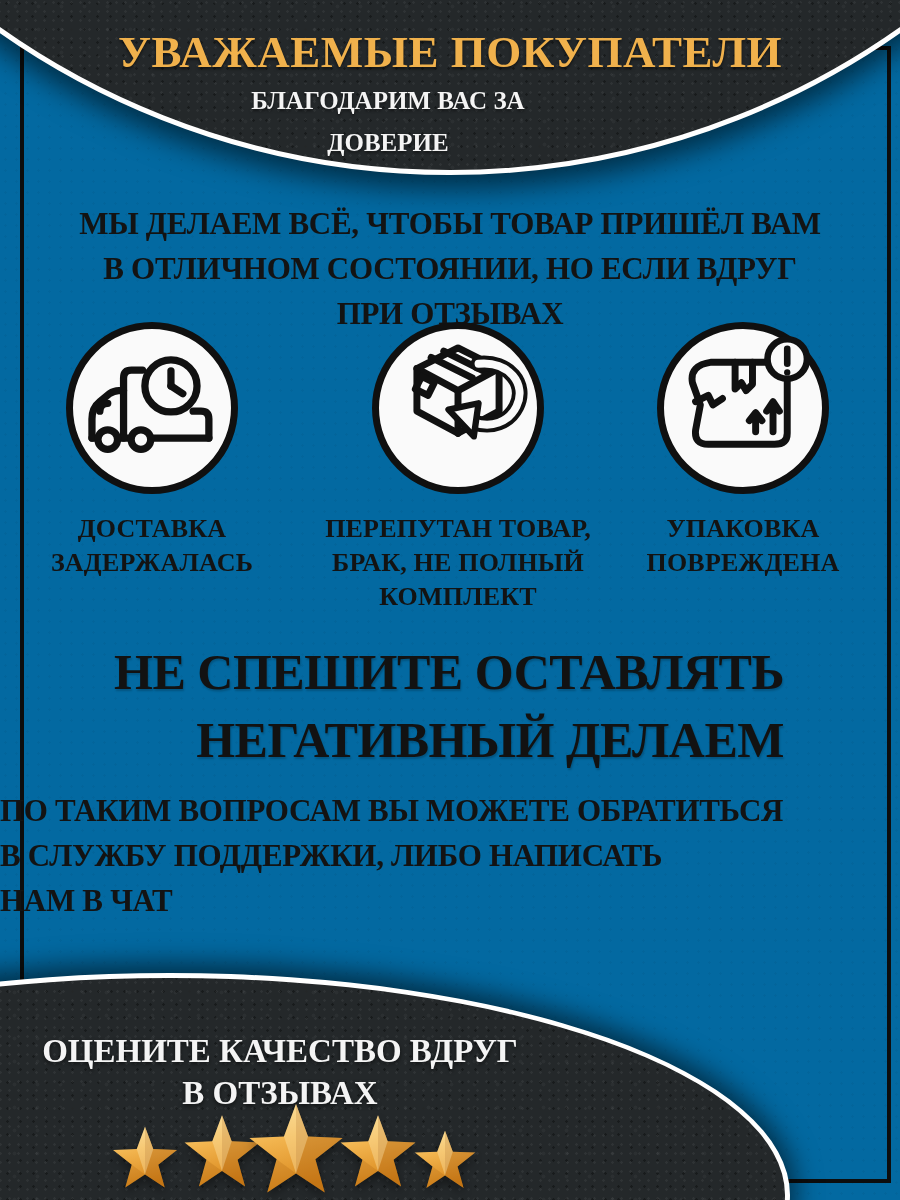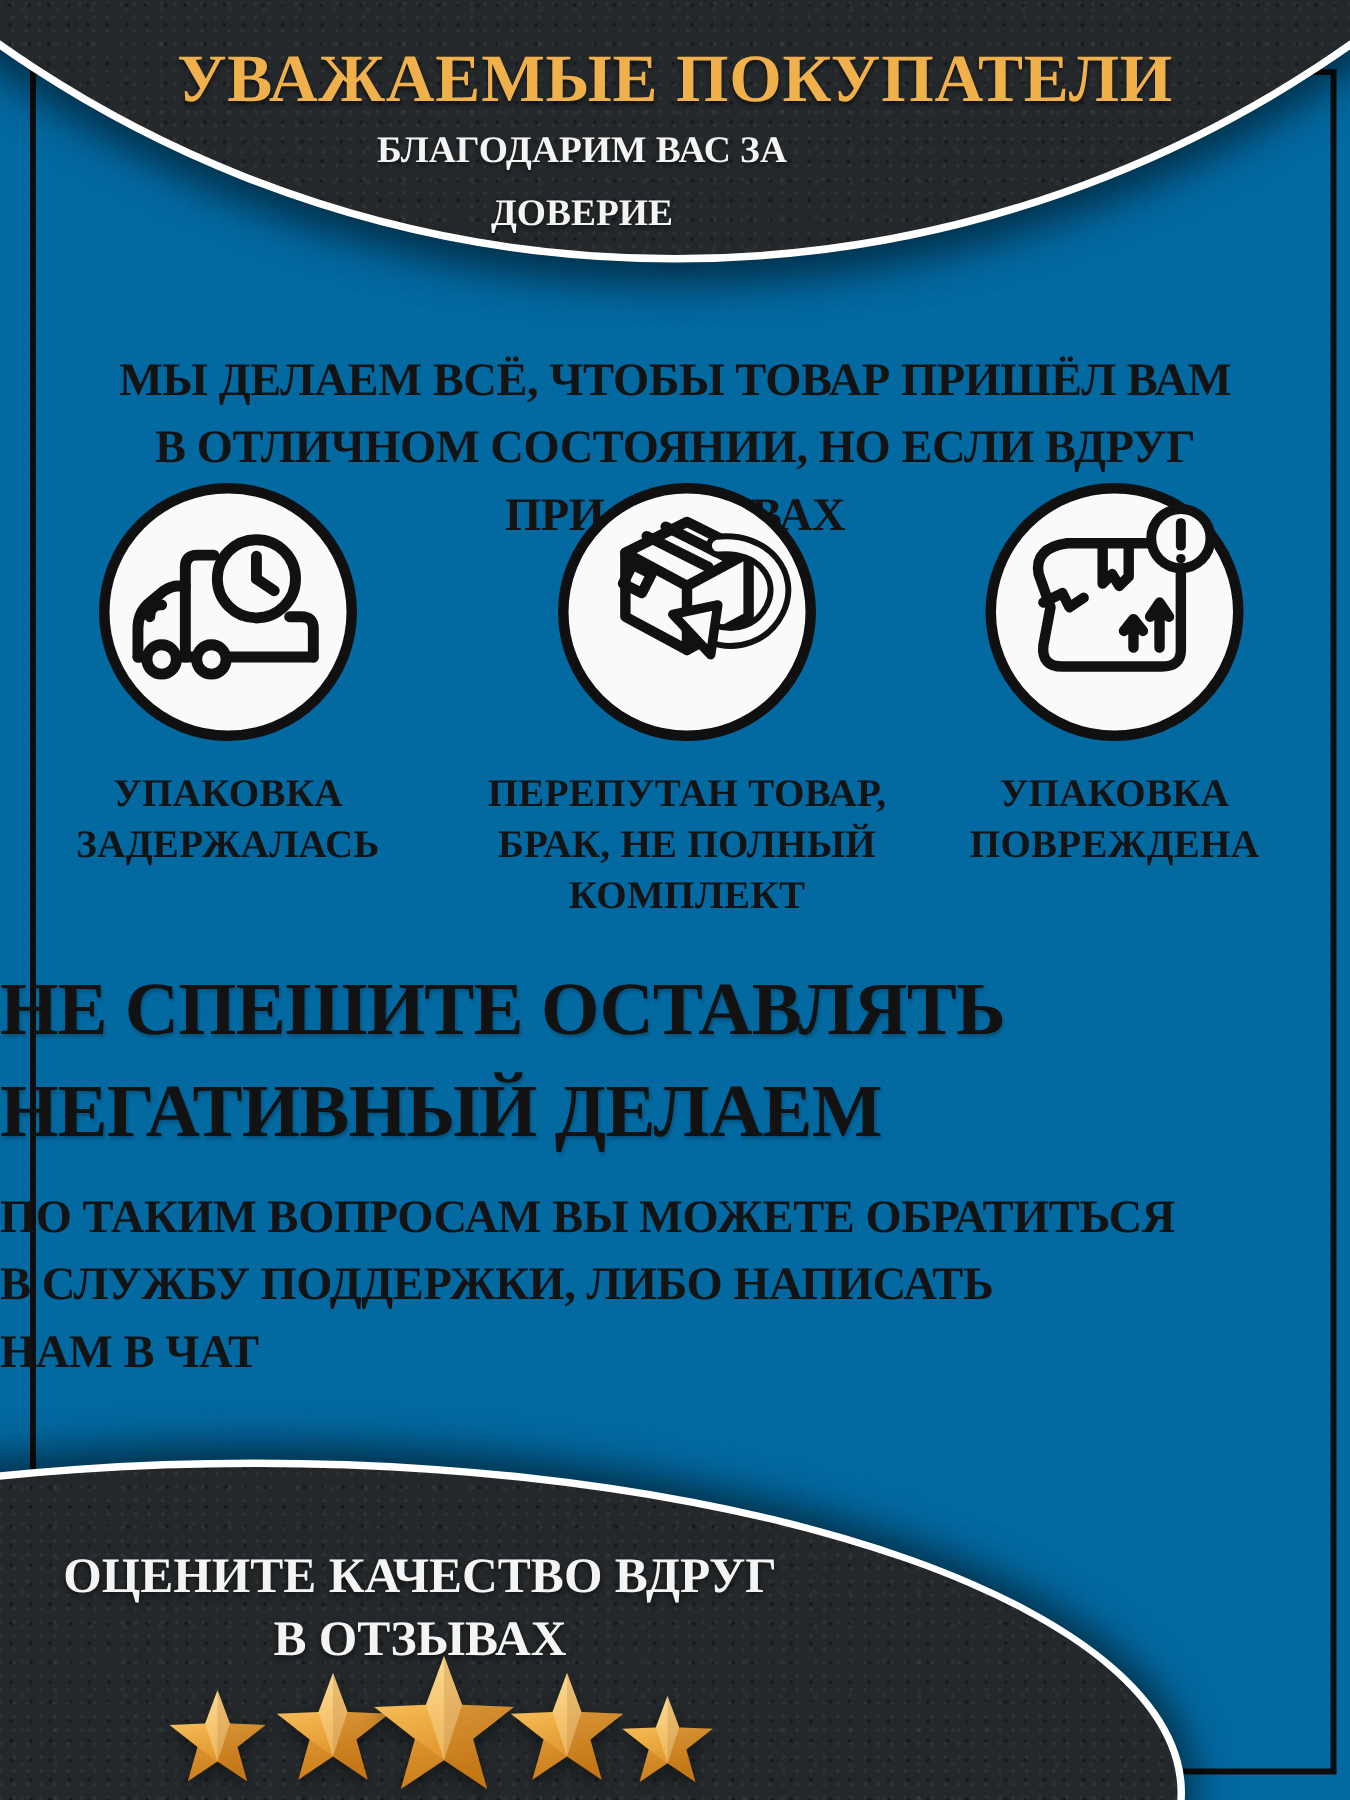--- a/index.html
+++ b/index.html
@@ -43,34 +43,34 @@
     text-shadow:0 2px 3px rgba(0,0,0,0.55);
   }
   .banner-subtitle{
     position:absolute;left:0;top:80px;width:776px;text-align:center;z-index:4;
     font-size:25px;font-weight:bold;color:#f4f4f4;line-height:42px;
     text-shadow:0 2px 3px rgba(0,0,0,0.5);
   }
   .intro{
     position:absolute;left:0;top:201px;width:900px;text-align:center;z-index:2;
     font-size:31px;font-weight:bold;color:#131313;line-height:45px;
-    letter-spacing:-0.3px;white-space:nowrap;margin-top:29px;
+    letter-spacing:-0.3px;white-space:nowrap;
   }
   .issue-col{position:absolute;top:322px;text-align:center;z-index:2;}
   .issue-col .icon-circle{
     width:172px;height:172px;margin:0 auto;border:7px solid #101010;
     border-radius:50%;background:#fafafa;box-sizing:border-box;position:relative;
   }
   .issue-col .icon-circle svg{position:absolute;inset:0;width:100%;height:100%;}
   .issue-label{
     margin-top:18px;font-size:26px;font-weight:bold;color:#131313;
     line-height:34px;letter-spacing:0.2px;
   }
   .main-message{
-    position:absolute;left:0;top:638px;width:784px;text-align:left;z-index:2;
+    position:absolute;left:0;top:638px;width:784px;text-align:right;z-index:2;
     font-size:50px;font-weight:bold;color:#121212;line-height:68px;
     letter-spacing:-0.5px;white-space:nowrap;text-shadow:1px 2px 2px rgba(0,0,0,0.2);
   }
   .support-message{
     position:absolute;left:0;top:788px;width:752px;text-align:left;z-index:2;
     font-size:31px;font-weight:bold;color:#131313;line-height:45px;
     letter-spacing:-0.3px;white-space:nowrap;
   }
   .footer-text{
     position:absolute;left:5px;top:1030px;width:550px;text-align:center;z-index:4;
@@ -131,21 +131,21 @@
           <path d="M12 69 V57 Q12 50 17 46 L23 41 Q26 39 29 39 H32"></path>
           <path d="M17 52 Q17 47 22 47"></path>
           <circle cx="22" cy="70" r="6.2" fill="#fafafa"></circle>
           <circle cx="43" cy="70" r="6.2" fill="#fafafa"></circle>
           <circle cx="62" cy="36" r="16.5" fill="#fafafa"></circle>
           <path d="M62 36 V26.5"></path>
           <path d="M62 36 L69.5 41"></path>
         </g>
       </svg>
     </div>
-    <div class="issue-label">УПАКОВКА ЗАДЕРЖАЛАСЬ</div>
+    <div class="issue-label">ДОСТАВКА ЗАДЕРЖАЛАСЬ</div>
   </div>
 
   <div class="issue-col" style="left:303px;width:310px;">
     <div class="icon-circle">
       <svg viewBox="0 0 100 100">
         <g fill="none" stroke="#111111" stroke-width="4.4" stroke-linecap="round" stroke-linejoin="round">
           <path d="M50 12 L76 25 L50 39 L24 25 Z"></path>
           <path d="M24 25 V52 L50 66 V39"></path>
           <path d="M76 25 V52 L50 66"></path>
           <path d="M33 18 L59 31"></path>

